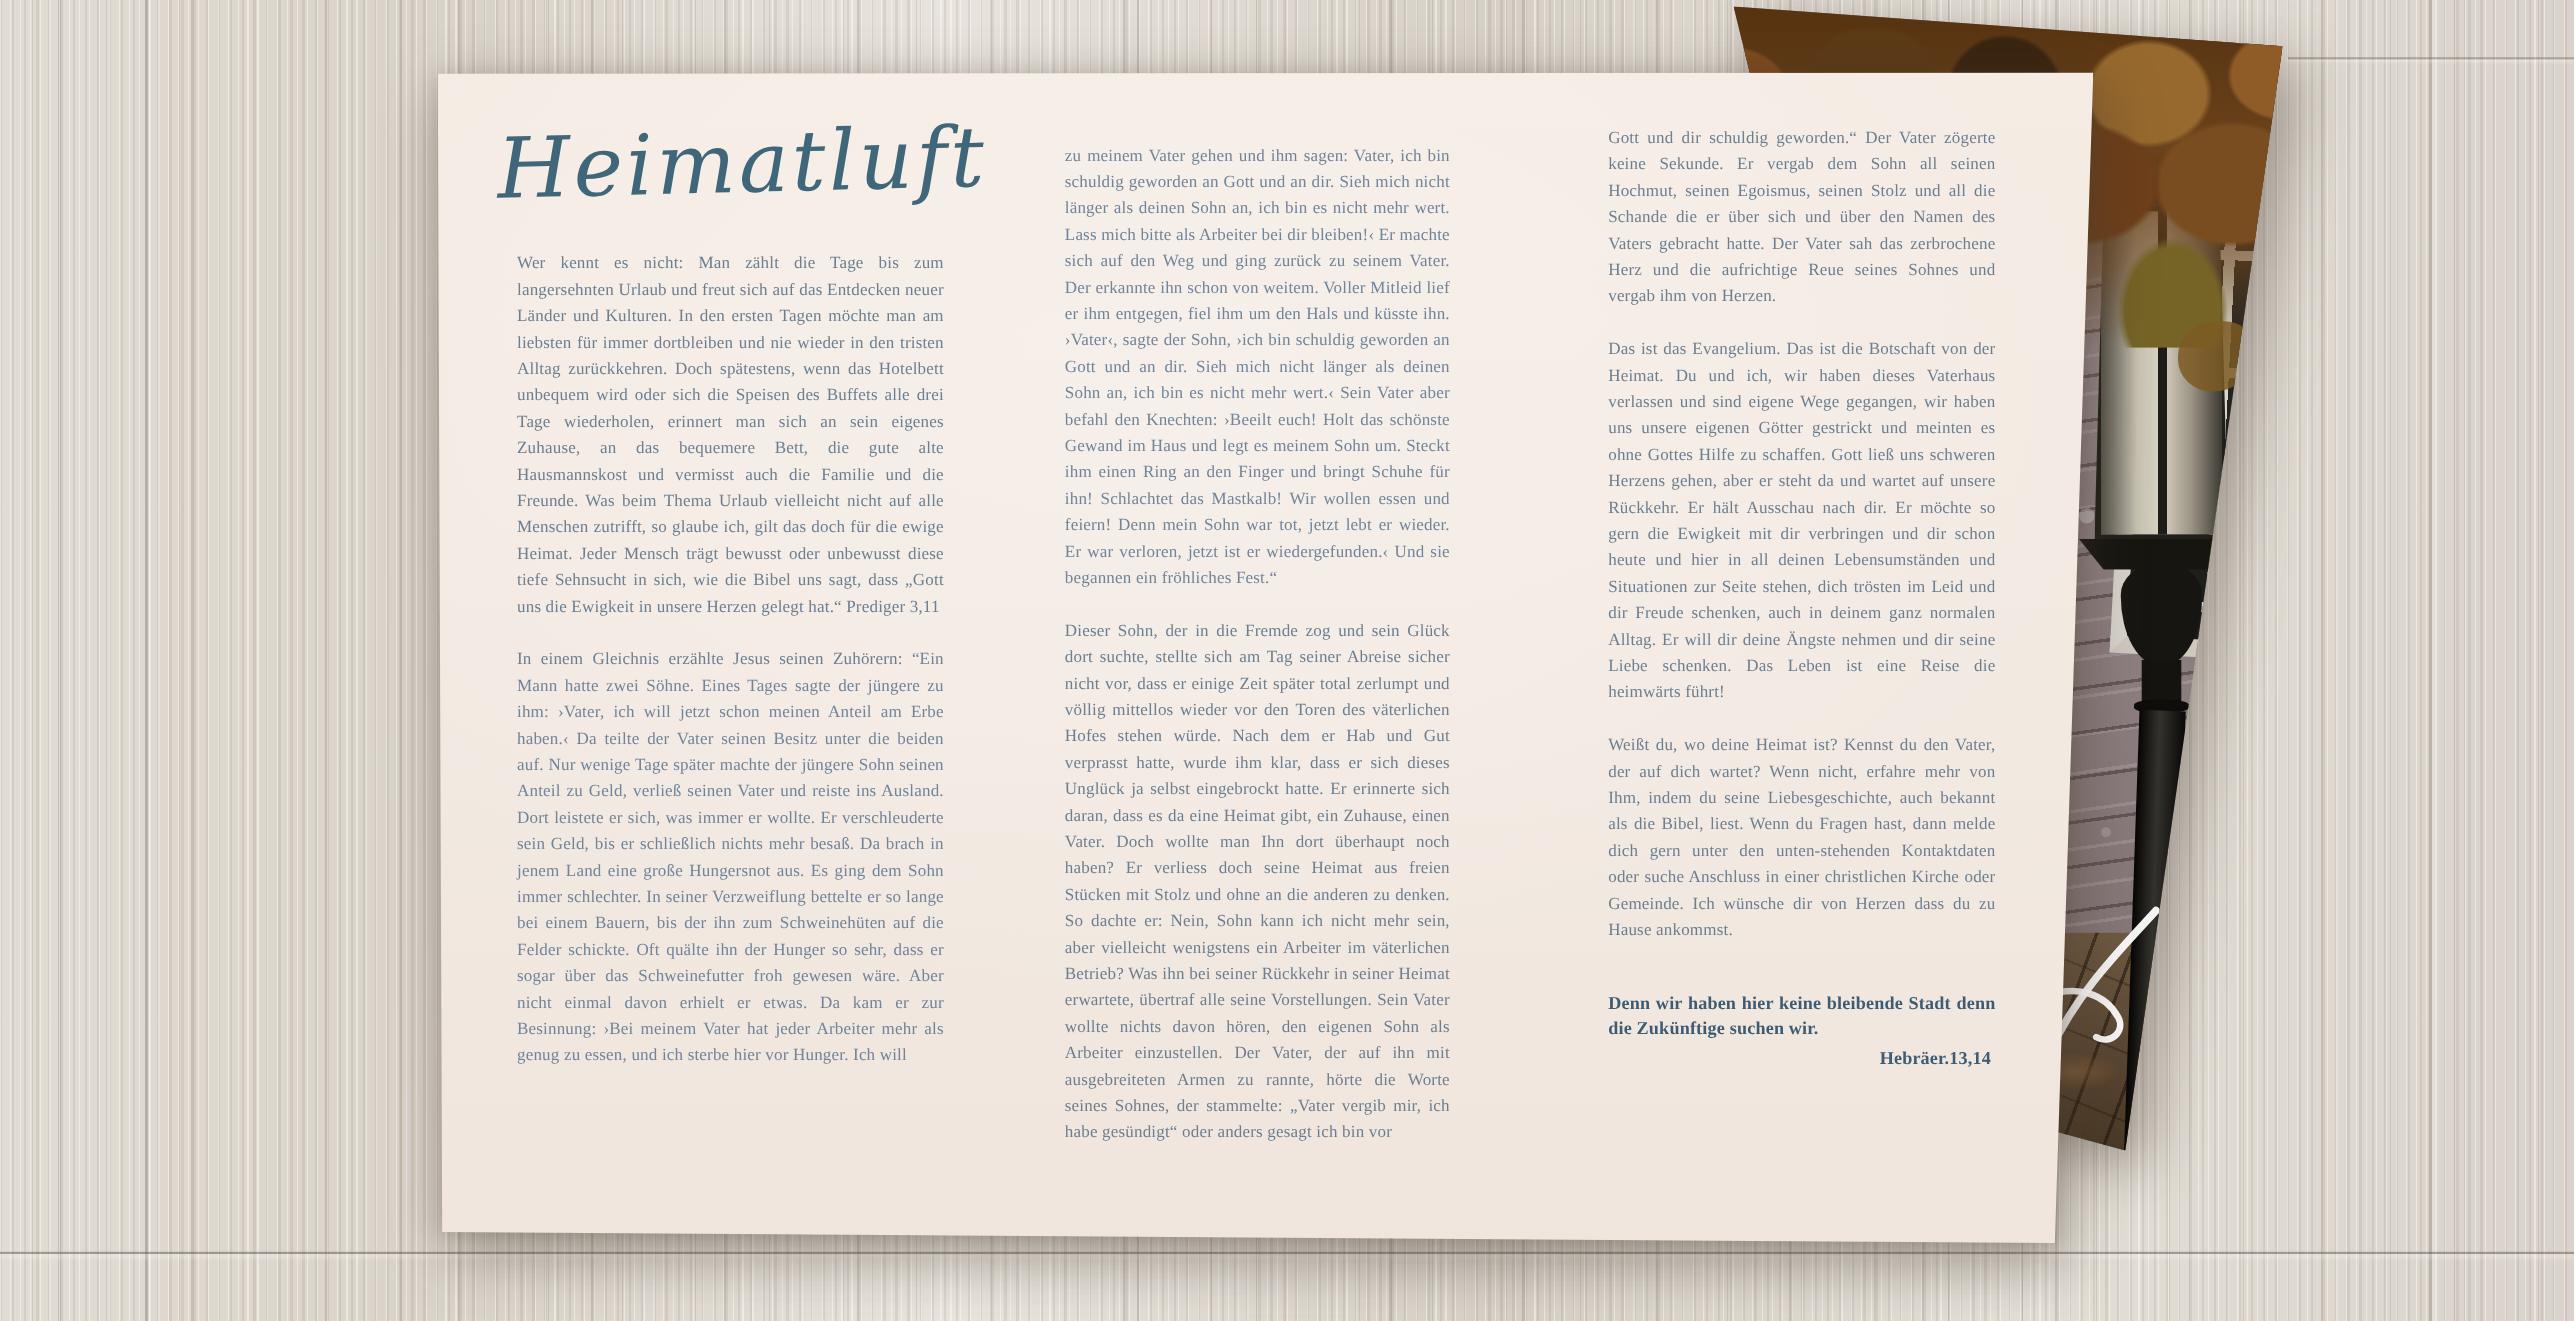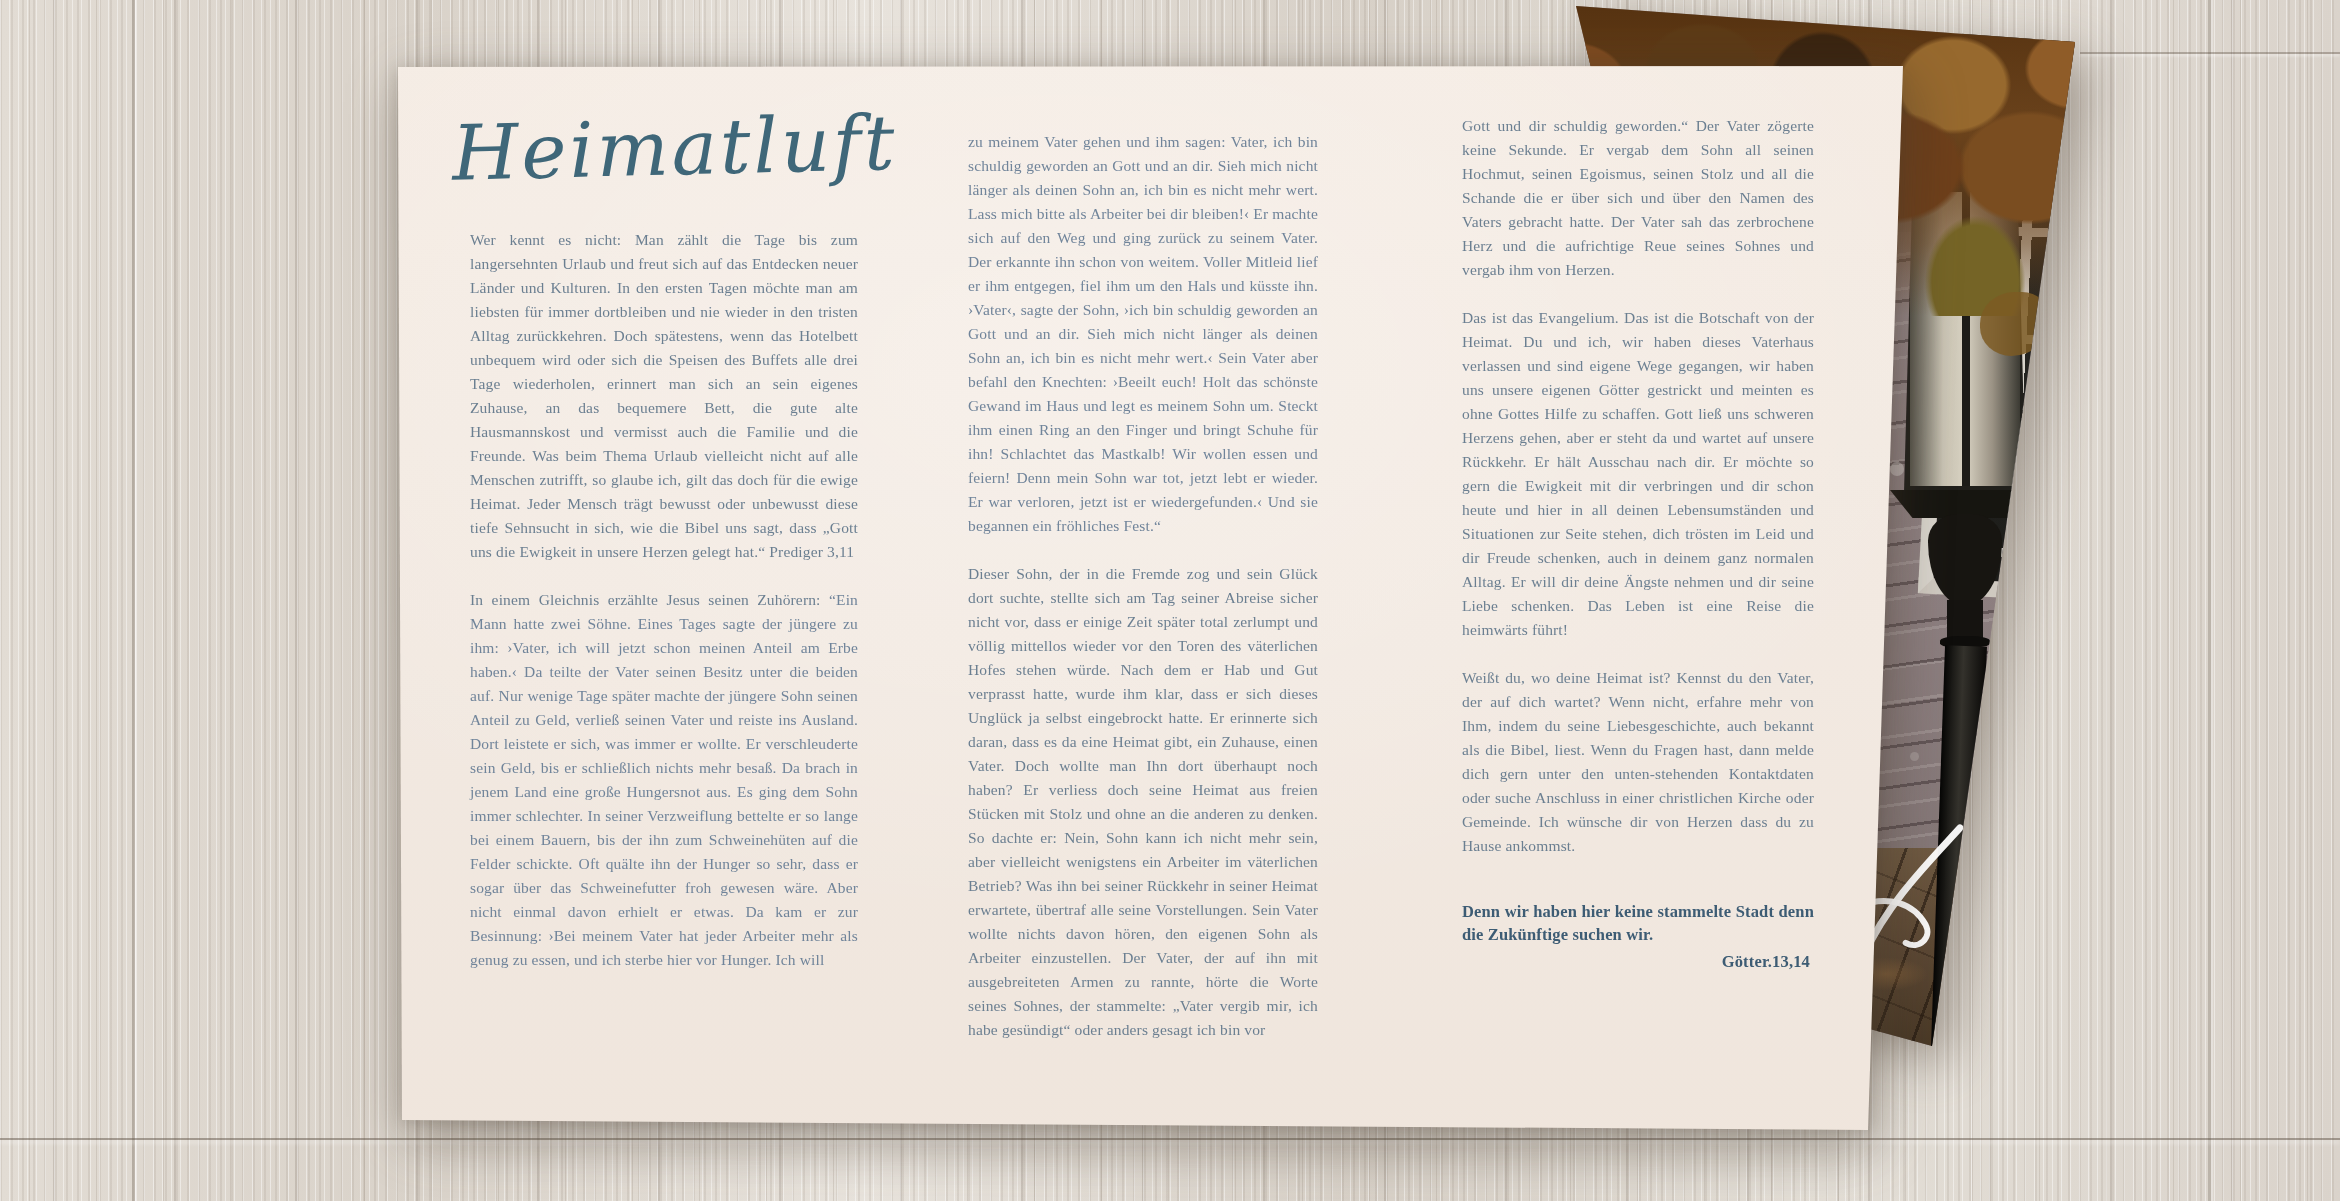--- a/index.html
+++ b/index.html
@@ -177,20 +177,20 @@
         </div>
       <div class="col col-2">
           <p class="para"><span class="italic">zu meinem Vater gehen und ihm sagen: Vater, ich bin schuldig geworden an Gott und an dir. Sieh mich nicht länger als deinen Sohn an, ich bin es nicht mehr wert. Lass mich bitte als Arbeiter bei dir bleiben!‹ Er machte sich auf den Weg und ging zurück zu seinem Vater. Der erkannte ihn schon von weitem. Voller Mitleid lief er ihm entgegen, fiel ihm um den Hals und küsste ihn. ›Vater‹, sagte der Sohn, ›ich bin schuldig geworden an Gott und an dir. Sieh mich nicht länger als deinen Sohn an, ich bin es nicht mehr wert.‹ Sein Vater aber befahl den Knechten: ›Beeilt euch! Holt das schönste Gewand im Haus und legt es meinem Sohn um. Steckt ihm einen Ring an den Finger und bringt Schuhe für ihn! Schlachtet das Mastkalb! Wir wollen essen und feiern! Denn mein Sohn war tot, jetzt lebt er wieder. Er war verloren, jetzt ist er wiedergefunden.‹ Und sie begannen ein fröhliches Fest.“</span></p>
           <p class="para"><span class="normal">Dieser Sohn, der in die Fremde zog und sein Glück dort suchte, stellte sich am Tag seiner Abreise sicher nicht vor, dass er einige Zeit später total zerlumpt und völlig mittellos wieder vor den Toren des väterlichen Hofes stehen würde. Nach dem er Hab und Gut verprasst hatte, wurde ihm klar, dass er sich dieses Unglück ja selbst eingebrockt hatte. Er erinnerte sich daran, dass es da eine Heimat gibt, ein Zuhause, einen Vater. Doch wollte man Ihn dort überhaupt noch haben? Er verliess doch seine Heimat aus freien Stücken mit Stolz und ohne an die anderen zu denken. So dachte er: Nein, Sohn kann ich nicht mehr sein, aber vielleicht wenigstens ein Arbeiter im väterlichen Betrieb? Was ihn bei seiner Rückkehr in seiner Heimat erwartete, übertraf alle seine Vorstellungen. Sein Vater wollte nichts davon hören, den eigenen Sohn als Arbeiter einzustellen. Der Vater, der auf ihn mit ausgebreiteten Armen zu rannte, hörte die Worte seines Sohnes, der stammelte: „Vater vergib mir, ich habe gesündigt“ oder anders gesagt ich bin vor</span></p>
         </div>
       <div class="col col-3">
 
       <p class="para"><span class="normal">Gott und dir schuldig geworden.“ Der Vater zögerte keine Sekunde. Er vergab dem Sohn all seinen Hochmut, seinen Egoismus, seinen Stolz und all die Schande die er über sich und über den Namen des Vaters gebracht hatte. Der Vater sah das zerbrochene Herz und die aufrichtige Reue seines Sohnes und vergab ihm von Herzen.</span></p>
           <p class="para"><span class="normal">Das ist das Evangelium. Das ist die Botschaft von der Heimat. Du und ich, wir haben dieses Vaterhaus verlassen und sind eigene Wege gegangen, wir haben uns unsere eigenen Götter gestrickt und meinten es ohne Gottes Hilfe zu schaffen. Gott ließ uns schweren Herzens gehen, aber er steht da und wartet auf unsere Rückkehr. Er hält Ausschau nach dir. Er möchte so gern die Ewigkeit mit dir verbringen und dir schon heute und hier in all deinen Lebensumständen und Situationen zur Seite stehen, dich trösten im Leid und dir Freude schenken, auch in deinem ganz normalen Alltag. Er will dir deine Ängste nehmen und dir seine Liebe schenken. Das Leben ist eine Reise die heimwärts führt!</span></p>
           <p class="para"><span class="normal">Weißt du, wo deine Heimat ist? Kennst du den Vater, der auf dich wartet? Wenn nicht, erfahre mehr von Ihm, indem du seine Liebesgeschichte, auch bekannt als die Bibel, liest. Wenn du Fragen hast, dann melde dich gern unter den unten-stehenden Kontaktdaten oder suche Anschluss in einer christlichen Kirche oder Gemeinde. Ich wünsche dir von Herzen dass du zu Hause ankommst.</span></p>
-          <div class="verse">Denn wir haben hier keine stammelte Stadt denn die Zukünftige suchen wir.</div>
-          <div class="verse-ref">Götter.13,14</div>
+          <div class="verse">Denn wir haben hier keine bleibende Stadt denn die Zukünftige suchen wir.</div>
+          <div class="verse-ref">Hebräer.13,14</div>
         </div>
       <div class="col col-3" style="top:auto"></div>
     </div>
   </div>
 
 </div>
 
 </body></html>

